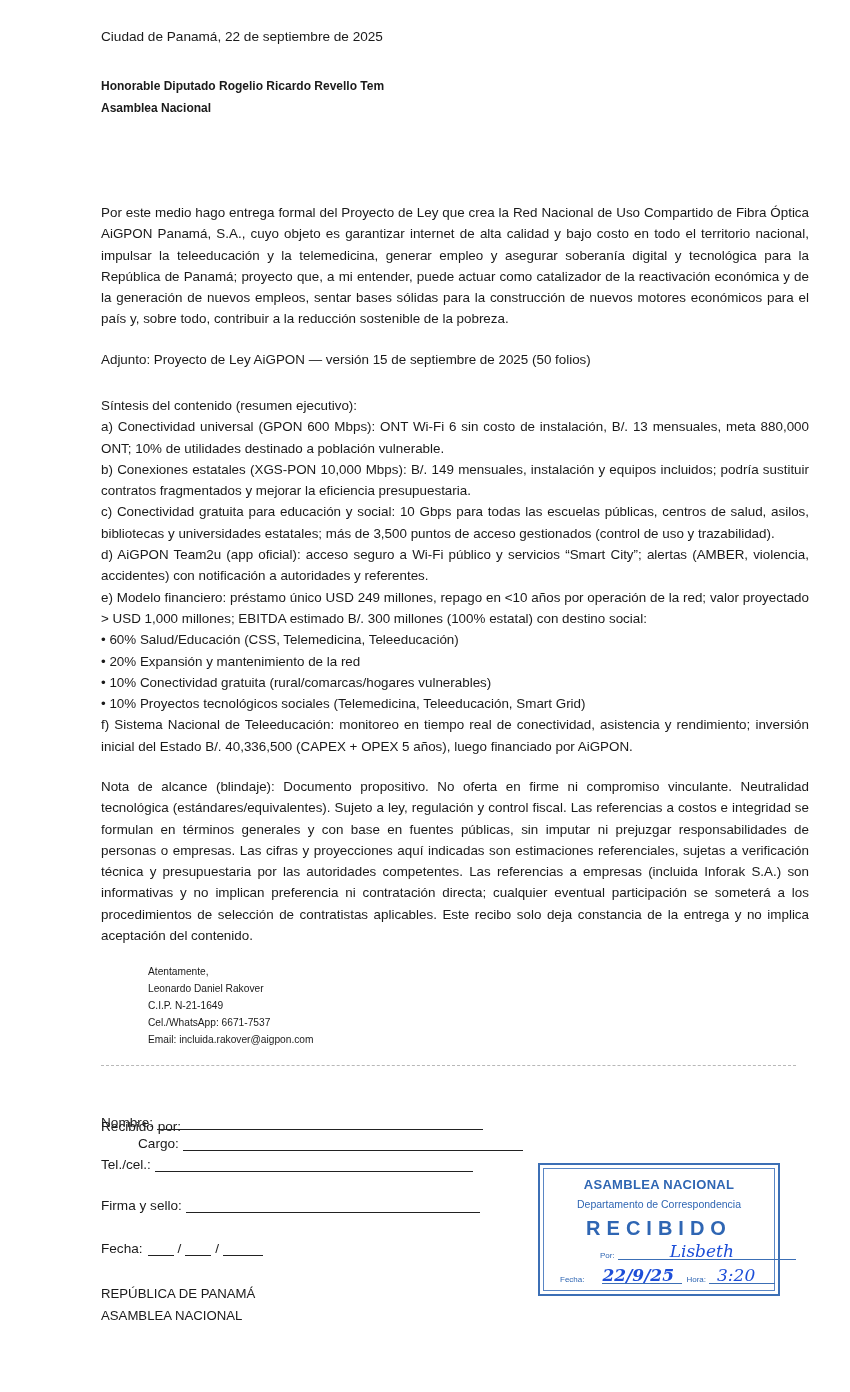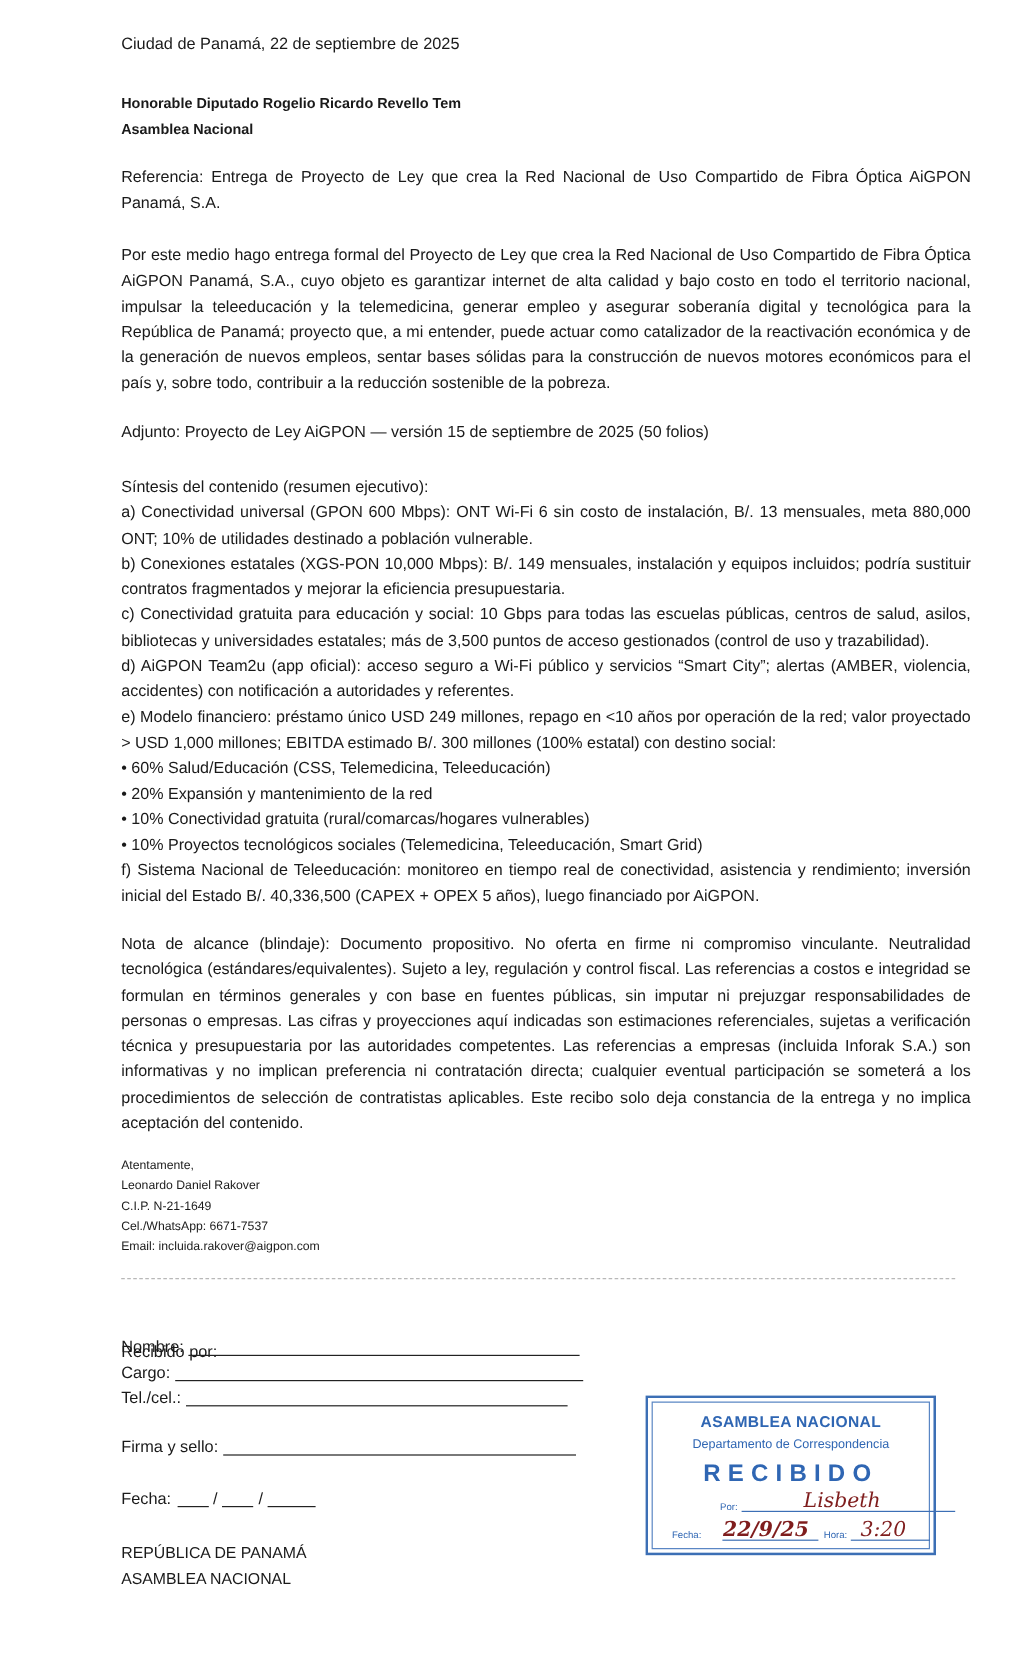--- a/index.html
+++ b/index.html
@@ -10,51 +10,50 @@
   .body-text { font-size: 13.4px; line-height: 21.3px; text-align: justify; text-align-last: left; }
   .date { left: 101px; top: 29px; font-size: 13.6px; }
   .recipient { left: 101px; top: 75px; font-size: 12px; font-weight: bold; line-height: 22px; }
   .ref { left: 101px; top: 137px; width: 708px; }
   .intro { left: 101px; top: 202px; width: 708px; }
   .attach { left: 101px; top: 349px; width: 708px; }
   .synthesis { left: 101px; top: 395px; width: 708px; }
   .synthesis p { margin: 0; }
   .note { left: 101px; top: 776px; width: 708px; }
   .closing { left: 101px; top: 963px; font-size: 10.2px; line-height: 17.1px; }
-  .closing div { white-space: nowrap; }
+  .closing div { white-space: nowrap; margin-left: 47px; }
   .rule { left: 101px; top: 1065px; width: 695px; height: 0; border-top: 1px dashed #b8b8b8; }
   .received { left: 101px; top: 1119px; font-size: 13.6px; }
   .field { position: absolute; left: 101px; font-size: 13.6px; display: flex; align-items: flex-end; white-space: nowrap; }
   .field .line { display: inline-block; border-bottom: 1px solid #222; height: 14px; margin-left: 4px; }
   .date-field { display: flex; align-items: flex-end; }
   .date-field .seg { display: inline-block; border-bottom: 1px solid #222; height: 14px; }
   .date-field .sep { margin: 0 4px; }
   .footer { left: 101px; top: 1283px; font-size: 13.2px; line-height: 21.5px; }
   .stamp { left: 538px; top: 1163px; width: 238px; height: 129px; border: 2px solid #3c6fb5;
            box-shadow: inset 0 0 0 3px #fff, inset 0 0 0 4px #5a86c4; color: #2f66b3; }
   .stamp .t1 { position: absolute; left: 0; right: 0; top: 12px; text-align: center; font-weight: bold; font-size: 13px; letter-spacing: 0.3px; }
   .stamp .t2 { position: absolute; left: 0; right: 0; top: 33px; text-align: center; font-size: 10.5px; }
   .stamp .t3 { position: absolute; left: 0; right: 0; top: 52px; text-align: center; font-weight: bold; font-size: 20px; letter-spacing: 6px; }
   .stamp .row { position: absolute; left: 20px; font-size: 8px; display: flex; align-items: flex-end; }
-  .stamp .hand { font-family: "DejaVu Serif", serif; font-style: italic; color: #7f1d1d; font-size: 17px; line-height: 16px; }
+  .stamp .hand { font-family: "DejaVu Serif", serif; font-style: italic; color: #1d4ed8; font-size: 17px; line-height: 16px; }
   .stamp .uline { border-bottom: 1px solid #3c6fb5; display: inline-block; }
 </style>
 </head>
 <body>
 
 <div class="page">
 
   <div class="abs date">Ciudad de Panamá, 22 de septiembre de 2025</div>
 
   <div class="abs recipient">
     <div>Honorable Diputado Rogelio Ricardo Revello Tem</div>
     <div>Asamblea Nacional</div>
   </div>
 
-  <div class="abs body-text ref">Referencia: Entrega de Proyecto de Ley que crea la Red Nacional de Uso Compartido de Fibra Óptica AiGPON Panamá, S.A.</div>
 
   <div class="abs body-text intro">Por este medio hago entrega formal del Proyecto de Ley que crea la Red Nacional de Uso Compartido de Fibra Óptica AiGPON Panamá, S.A., cuyo objeto es garantizar internet de alta calidad y bajo costo en todo el territorio nacional, impulsar la teleeducación y la telemedicina, generar empleo y asegurar soberanía digital y tecnológica para la República de Panamá; proyecto que, a mi entender, puede actuar como catalizador de la reactivación económica y de la generación de nuevos empleos, sentar bases sólidas para la construcción de nuevos motores económicos para el país y, sobre todo, contribuir a la reducción sostenible de la pobreza.</div>
 
   <div class="abs body-text attach">Adjunto: Proyecto de Ley AiGPON — versión 15 de septiembre de 2025 (50 folios)</div>
 
   <div class="abs body-text synthesis">
     <p>Síntesis del contenido (resumen ejecutivo):</p>
     <p>a) Conectividad universal (GPON 600 Mbps): ONT Wi-Fi 6 sin costo de instalación, B/. 13 mensuales, meta 880,000 ONT; 10% de utilidades destinado a población vulnerable.</p>
     <p>b) Conexiones estatales (XGS-PON 10,000 Mbps): B/. 149 mensuales, instalación y equipos incluidos; podría sustituir contratos fragmentados y mejorar la eficiencia presupuestaria.</p>
     <p>c) Conectividad gratuita para educación y social: 10 Gbps para todas las escuelas públicas, centros de salud, asilos, bibliotecas y universidades estatales; más de 3,500 puntos de acceso gestionados (control de uso y trazabilidad).</p>
@@ -78,21 +77,21 @@
   </div>
 
   <div class="abs rule"></div>
 
   <div class="abs received">Recibido por:</div>
 
   <div class="field" style="top:1115px;">
     <span>Nombre:</span>
     <span class="line" style="width:326px;"></span>
   </div>
-  <div class="field" style="top:1136px;">
+  <div class="field" style="top:1136px;margin-left:37px;">
     <span>Cargo:</span>
     <span class="line" style="width:340px;"></span>
   </div>
   <div class="field" style="top:1157px;">
     <span>Tel./cel.:</span>
     <span class="line" style="width:318px;"></span>
   </div>
   <div class="field" style="top:1198px;">
     <span>Firma y sello:</span>
     <span class="line" style="width:294px;"></span>

